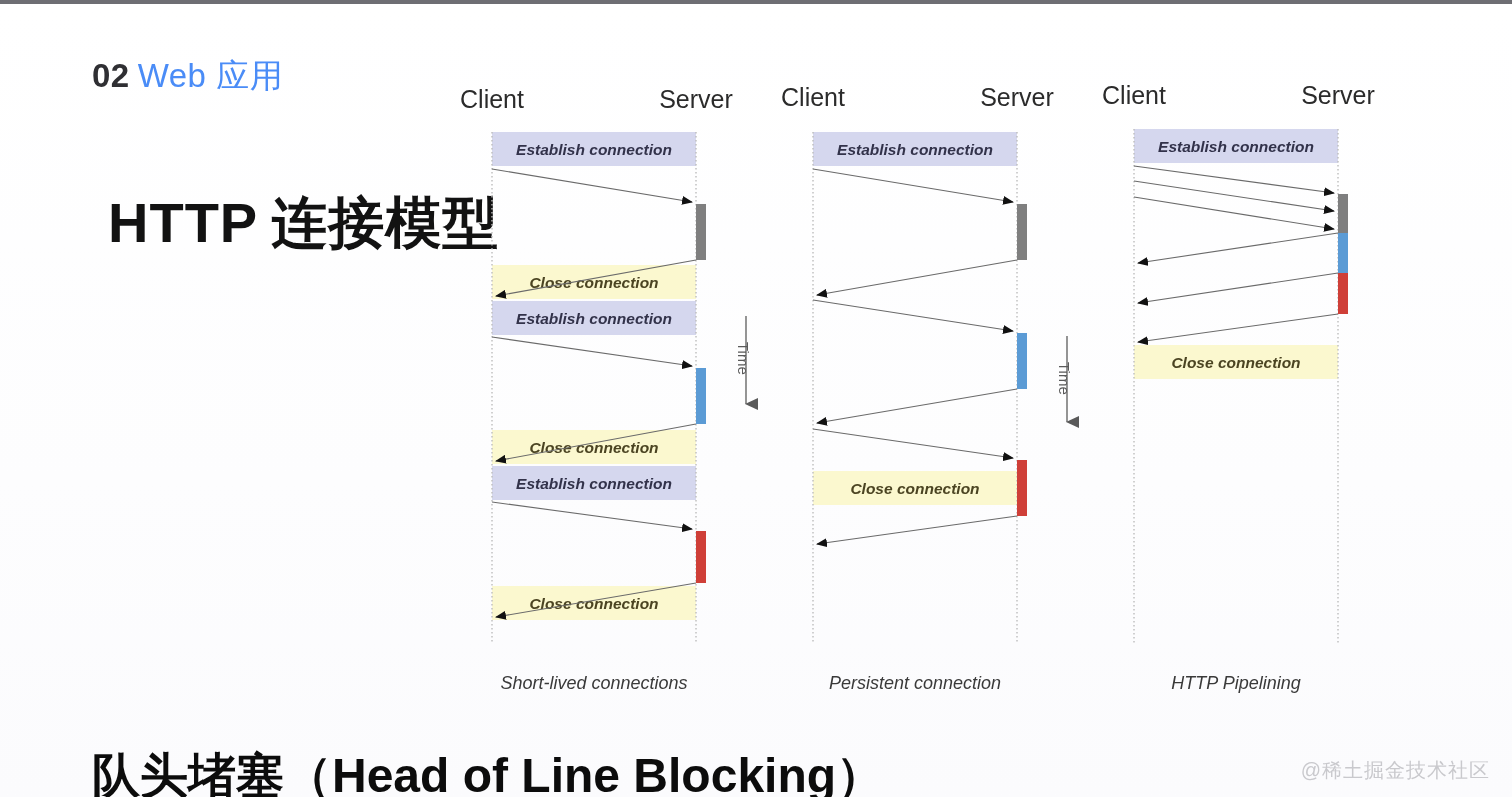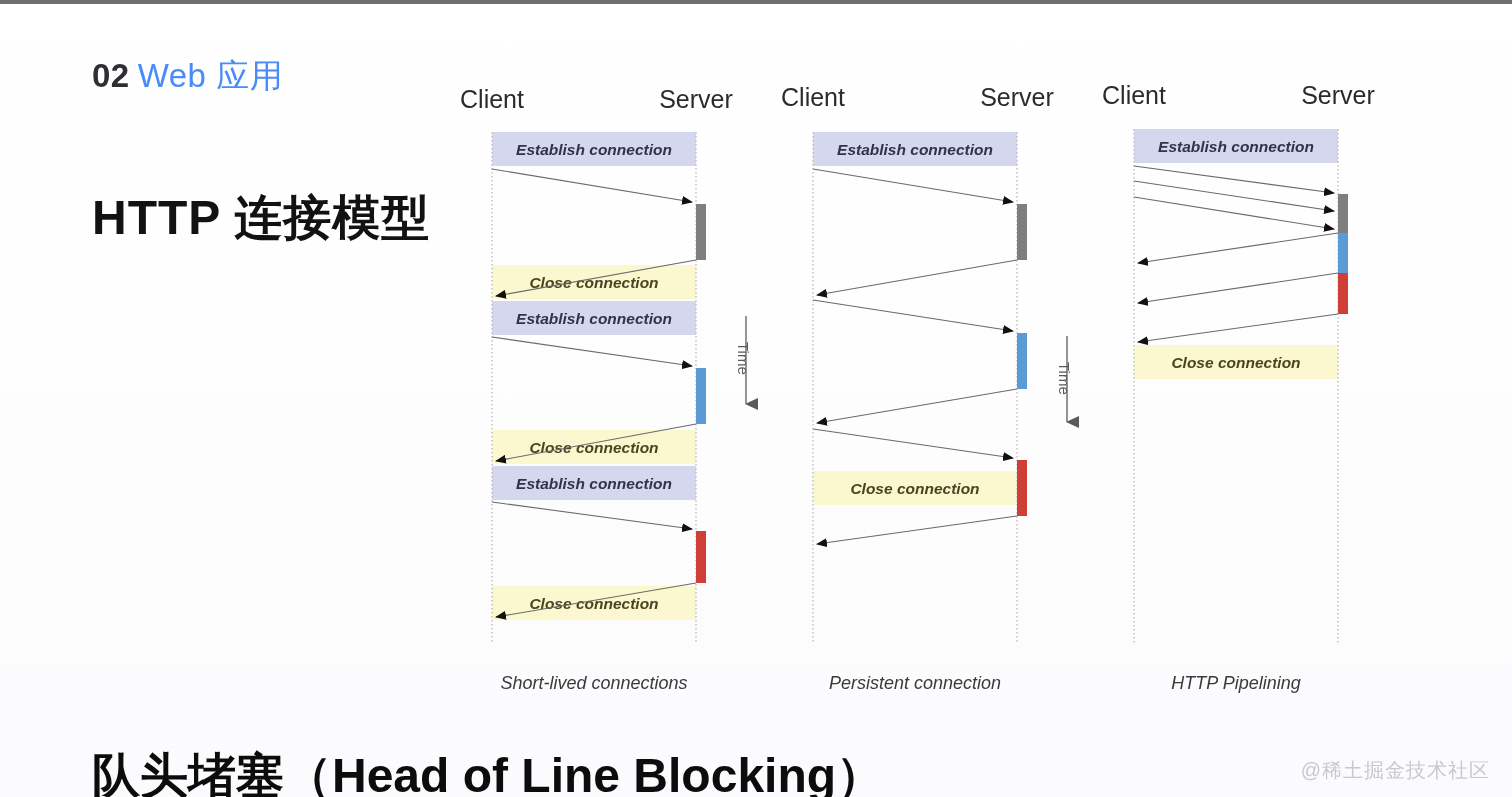--- a/index.html
+++ b/index.html
@@ -38,23 +38,23 @@
     font-size: 33px;
     font-weight: bold;
     letter-spacing: 0.5px;
     white-space: nowrap;
   }
   .section-kicker .num { color: #2f2f33; }
   .section-kicker .label { color: #4a8cf7; margin-left: 8px; font-weight: 500; }
 
   .slide-title {
     position: absolute;
-    left: 92px;
+    left: 108px;
     top: 182px;
-    font-size: 48px;
+    font-size: 56px;
     font-weight: bold;
     letter-spacing: 1px;
     color: #121212;
     white-space: nowrap;
   }
   .slide-title .sp { display: inline-block; width: 13px; }
 
   .bottom-heading {
     position: absolute;
     left: 92px;

